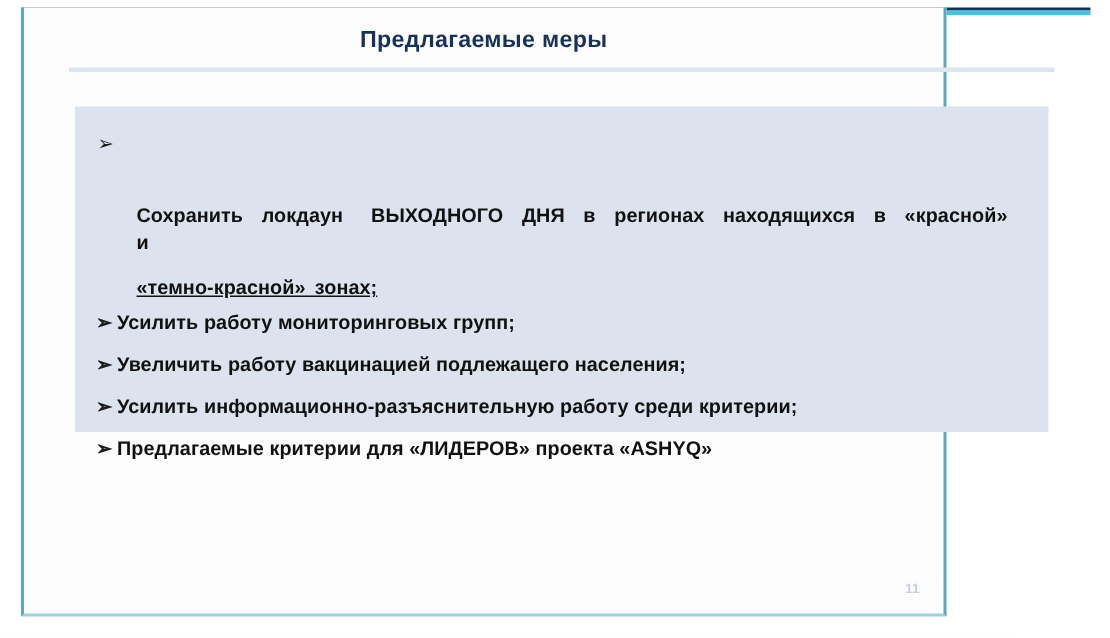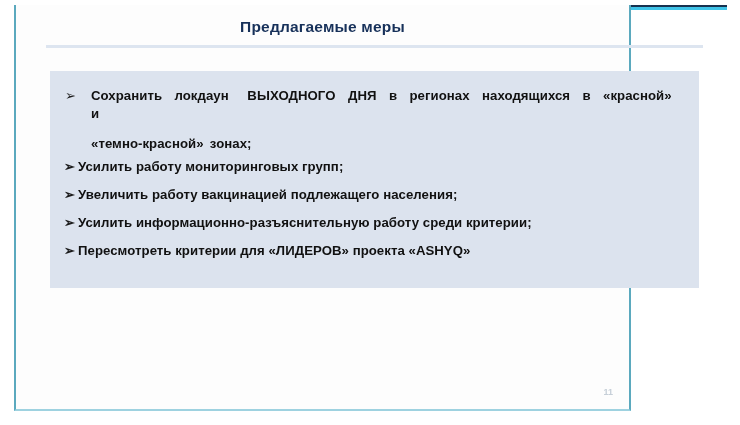--- a/index.html
+++ b/index.html
@@ -106,24 +106,26 @@
     flex: 1 1 auto;
     font-size: 13.2px;
     font-weight: bold;
     color: #111111;
     line-height: 1.38;
     letter-spacing: 0.05px;
   }
   .bullet-text.spaced {
     word-spacing: 2.5px;
     white-space: pre-wrap;
+    margin-top: 48px;
   }
   .bullet-text .wrap-line {
     display: block;
     margin-top: 12px;
+    text-decoration: underline;
   }
 
   .page-number {
     position: absolute;
     right: 16px;
     bottom: 12px;
     font-size: 9px;
     color: #c6cfd8;
     font-weight: bold;
     margin-top: 12px;
@@ -157,20 +159,20 @@
       <span class="bullet-text">Увеличить работу вакцинацией подлежащего населения;</span>
     </div>
 
     <div class="bullet-row">
       <span class="bullet-marker tight">➢</span>
       <span class="bullet-text">Усилить информационно-разъяснительную работу среди критерии;</span>
     </div>
 
     <div class="bullet-row">
       <span class="bullet-marker tight">➢</span>
-      <span class="bullet-text">Пересмотреть критерии для «ЛИДЕРОВ» проекта «ASHYQ»</span>
+      <span class="bullet-text">Предлагаемые критерии для «ЛИДЕРОВ» проекта «ASHYQ»</span>
     </div>
 
   </div>
 
   <div class="page-number">11</div>
 
 </div>
 
 </body></html>

